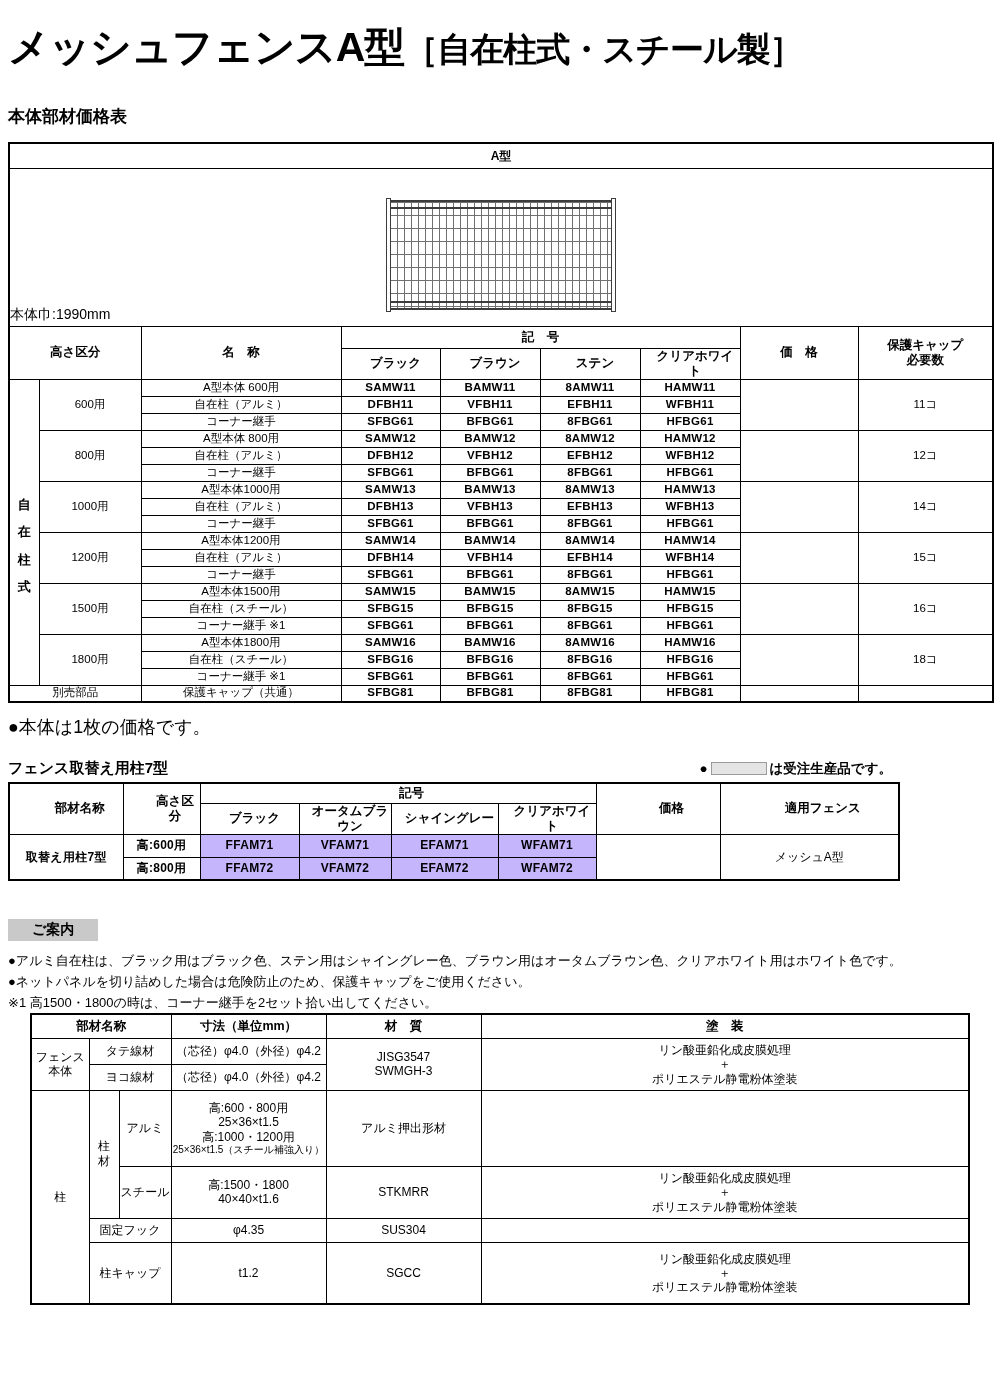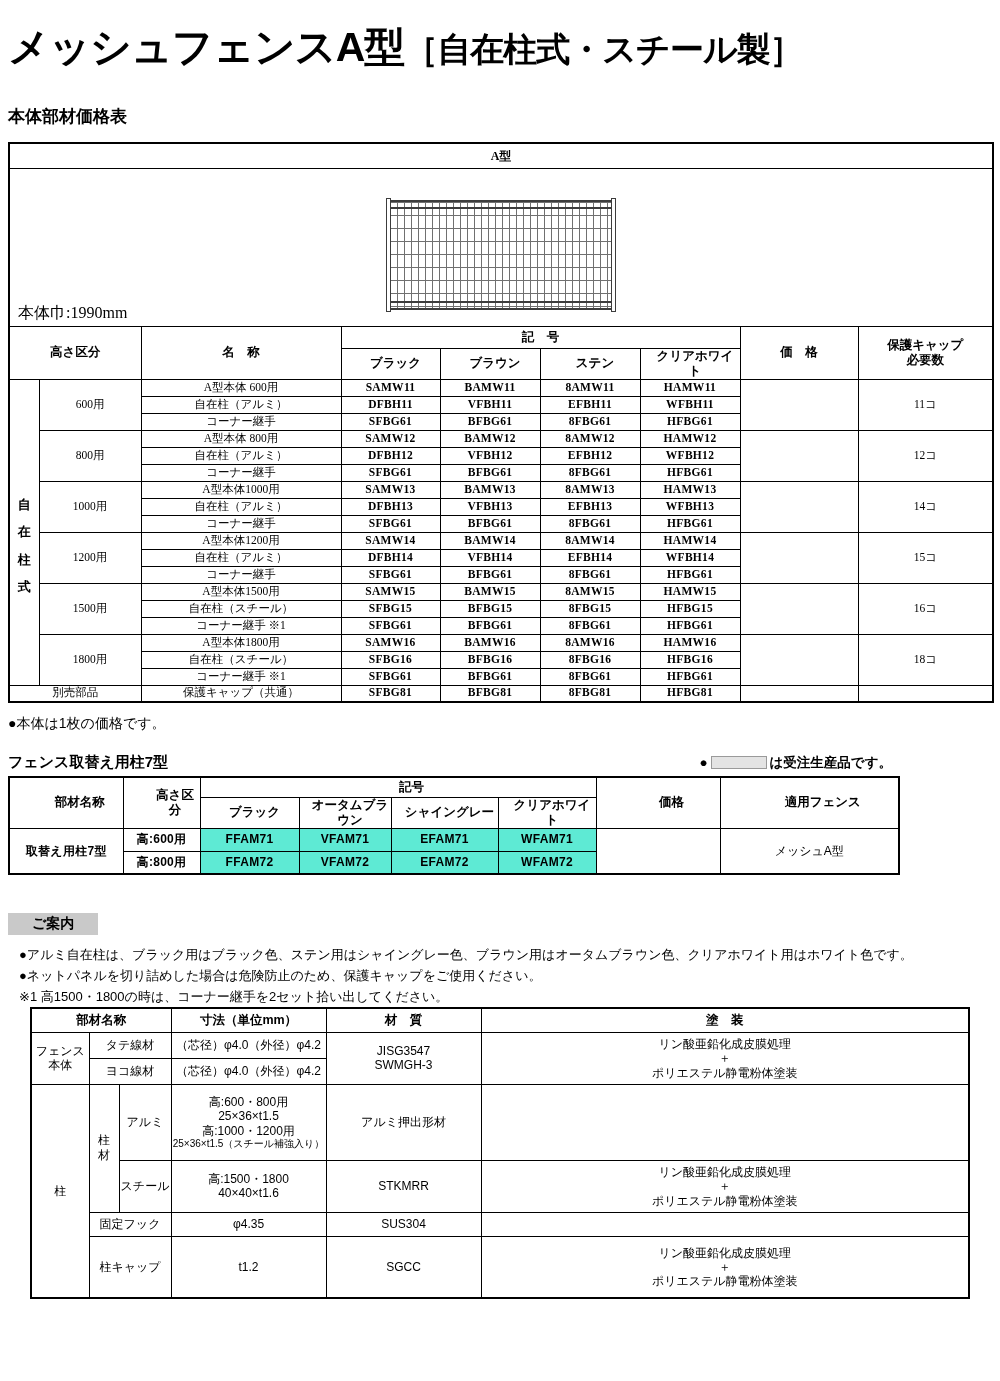--- a/index.html
+++ b/index.html
@@ -14,54 +14,54 @@
 
   .sec-heading { font-size:17px; font-weight:bold; margin:30px 2px 0 8px; }
   .spec-h { font-size:15px; margin:46px 0 6px 30px; }
 
   
   .tbl { border-collapse:collapse; border:2px solid #000; table-layout:fixed; background:#fff; }
   .tbl td { border:1px solid #000; text-align:center; vertical-align:middle; padding:0 2px; font-size:12px; line-height:1.2; overflow:hidden; }
   .hd td { font-weight:bold; font-size:12.5px; }
   .pre { white-space:pre-line; }
   .code { font-weight:bold; letter-spacing:.3px; }
-  .shaded { background:#5eead4; }
-
-  
-  .main { width:984px; margin:14px 0 0 8px;font-family:Liberation Serif, serif; }
+  .shaded { background:#c4b5fd; }
+
+  
+  .main { width:984px; margin:14px 0 0 8px; }
   .type-hd { height:25px; font-size:15px; font-weight:bold; }
   .illus-cell { height:158px; position:relative; vertical-align:top; }
   .fence { position:relative; width:226px; height:110px; margin:16px auto 0; border:2px solid #3c3c3c;
            background:
              repeating-linear-gradient(to right, #707070 0 1px, transparent 1px 7px),
              repeating-linear-gradient(to bottom, #707070 0 1px, transparent 1px 13px); }
   .fence::before { content:""; position:absolute; left:0; right:0; top:5px; border-top:2px solid #3c3c3c; }
   .fence::after  { content:""; position:absolute; left:0; right:0; bottom:5px; border-bottom:2px solid #3c3c3c; }
   .post { position:absolute; width:5px; top:-4px; bottom:-4px; background:#fff; border:1px solid #3c3c3c; }
   .pl { left:-4px; } .pr { right:-4px; }
-  .width-note { position:absolute; left:8px; bottom:3px; font-size:16px; text-align:right; }
+  .width-note { position:absolute; left:0; bottom:3px; font-size:14px; text-align:right; }
   .hd1 td { height:22px; } .hd2 td { height:20px;padding-left:12px; }
   .data td { height:17px; font-size:11.5px; }
   .v-cell { vertical-align:middle; }
   .v-label { display:inline-block; width:15px; word-break:break-all; line-height:2.1; font-size:13px; font-weight:bold;margin-top:27px; }
-  .footnote { margin:12px 0 0 8px; font-size:14px; }
+  .footnote { margin:12px 0 0 8px; font-size:18px; }
 
   
   .repl-head-row { display:flex; justify-content:space-between; align-items:flex-end; width:884px; margin:20px 0 4px 8px; }
   .sub-heading { font-size:15px; font-weight:bold; }
   .legend { font-size:13.5px; font-weight:bold; }
   .swatch { display:inline-block; width:56px; height:13px; background:#e4e4e4; border:1px solid #9a9a9a; margin:0 3px; vertical-align:-2px; }
   .repl { width:890px; margin-left:8px; }
   .repl .hd1 td { height:20px;padding-left:29px; } .repl .hd2 td { height:21px; }
   .repl .data td { height:23px; font-size:12px; }
 
   
   .guide { margin:38px 0 0 8px; }
   .guide-label { display:inline-block; background:#c9c9c9; font-weight:bold; font-size:14px; padding:2px 24px; margin-bottom:10px; }
-  .guide-note { font-size:13px; line-height:1.6;margin-left:11px; }
+  .guide-note { font-size:13px; line-height:1.6; }
 
   
   .spec { width:938px; margin-left:30px; }
   .spec td { padding:0 1px; }
   .spec .sh td { height:24px; }
   .sr-wire td { height:26px; }
   .sr-alumi td { height:76px; }
   .sr-steel td { height:52px; }
   .sr-hook td { height:24px; }
   .sr-cap td { height:62px; }

